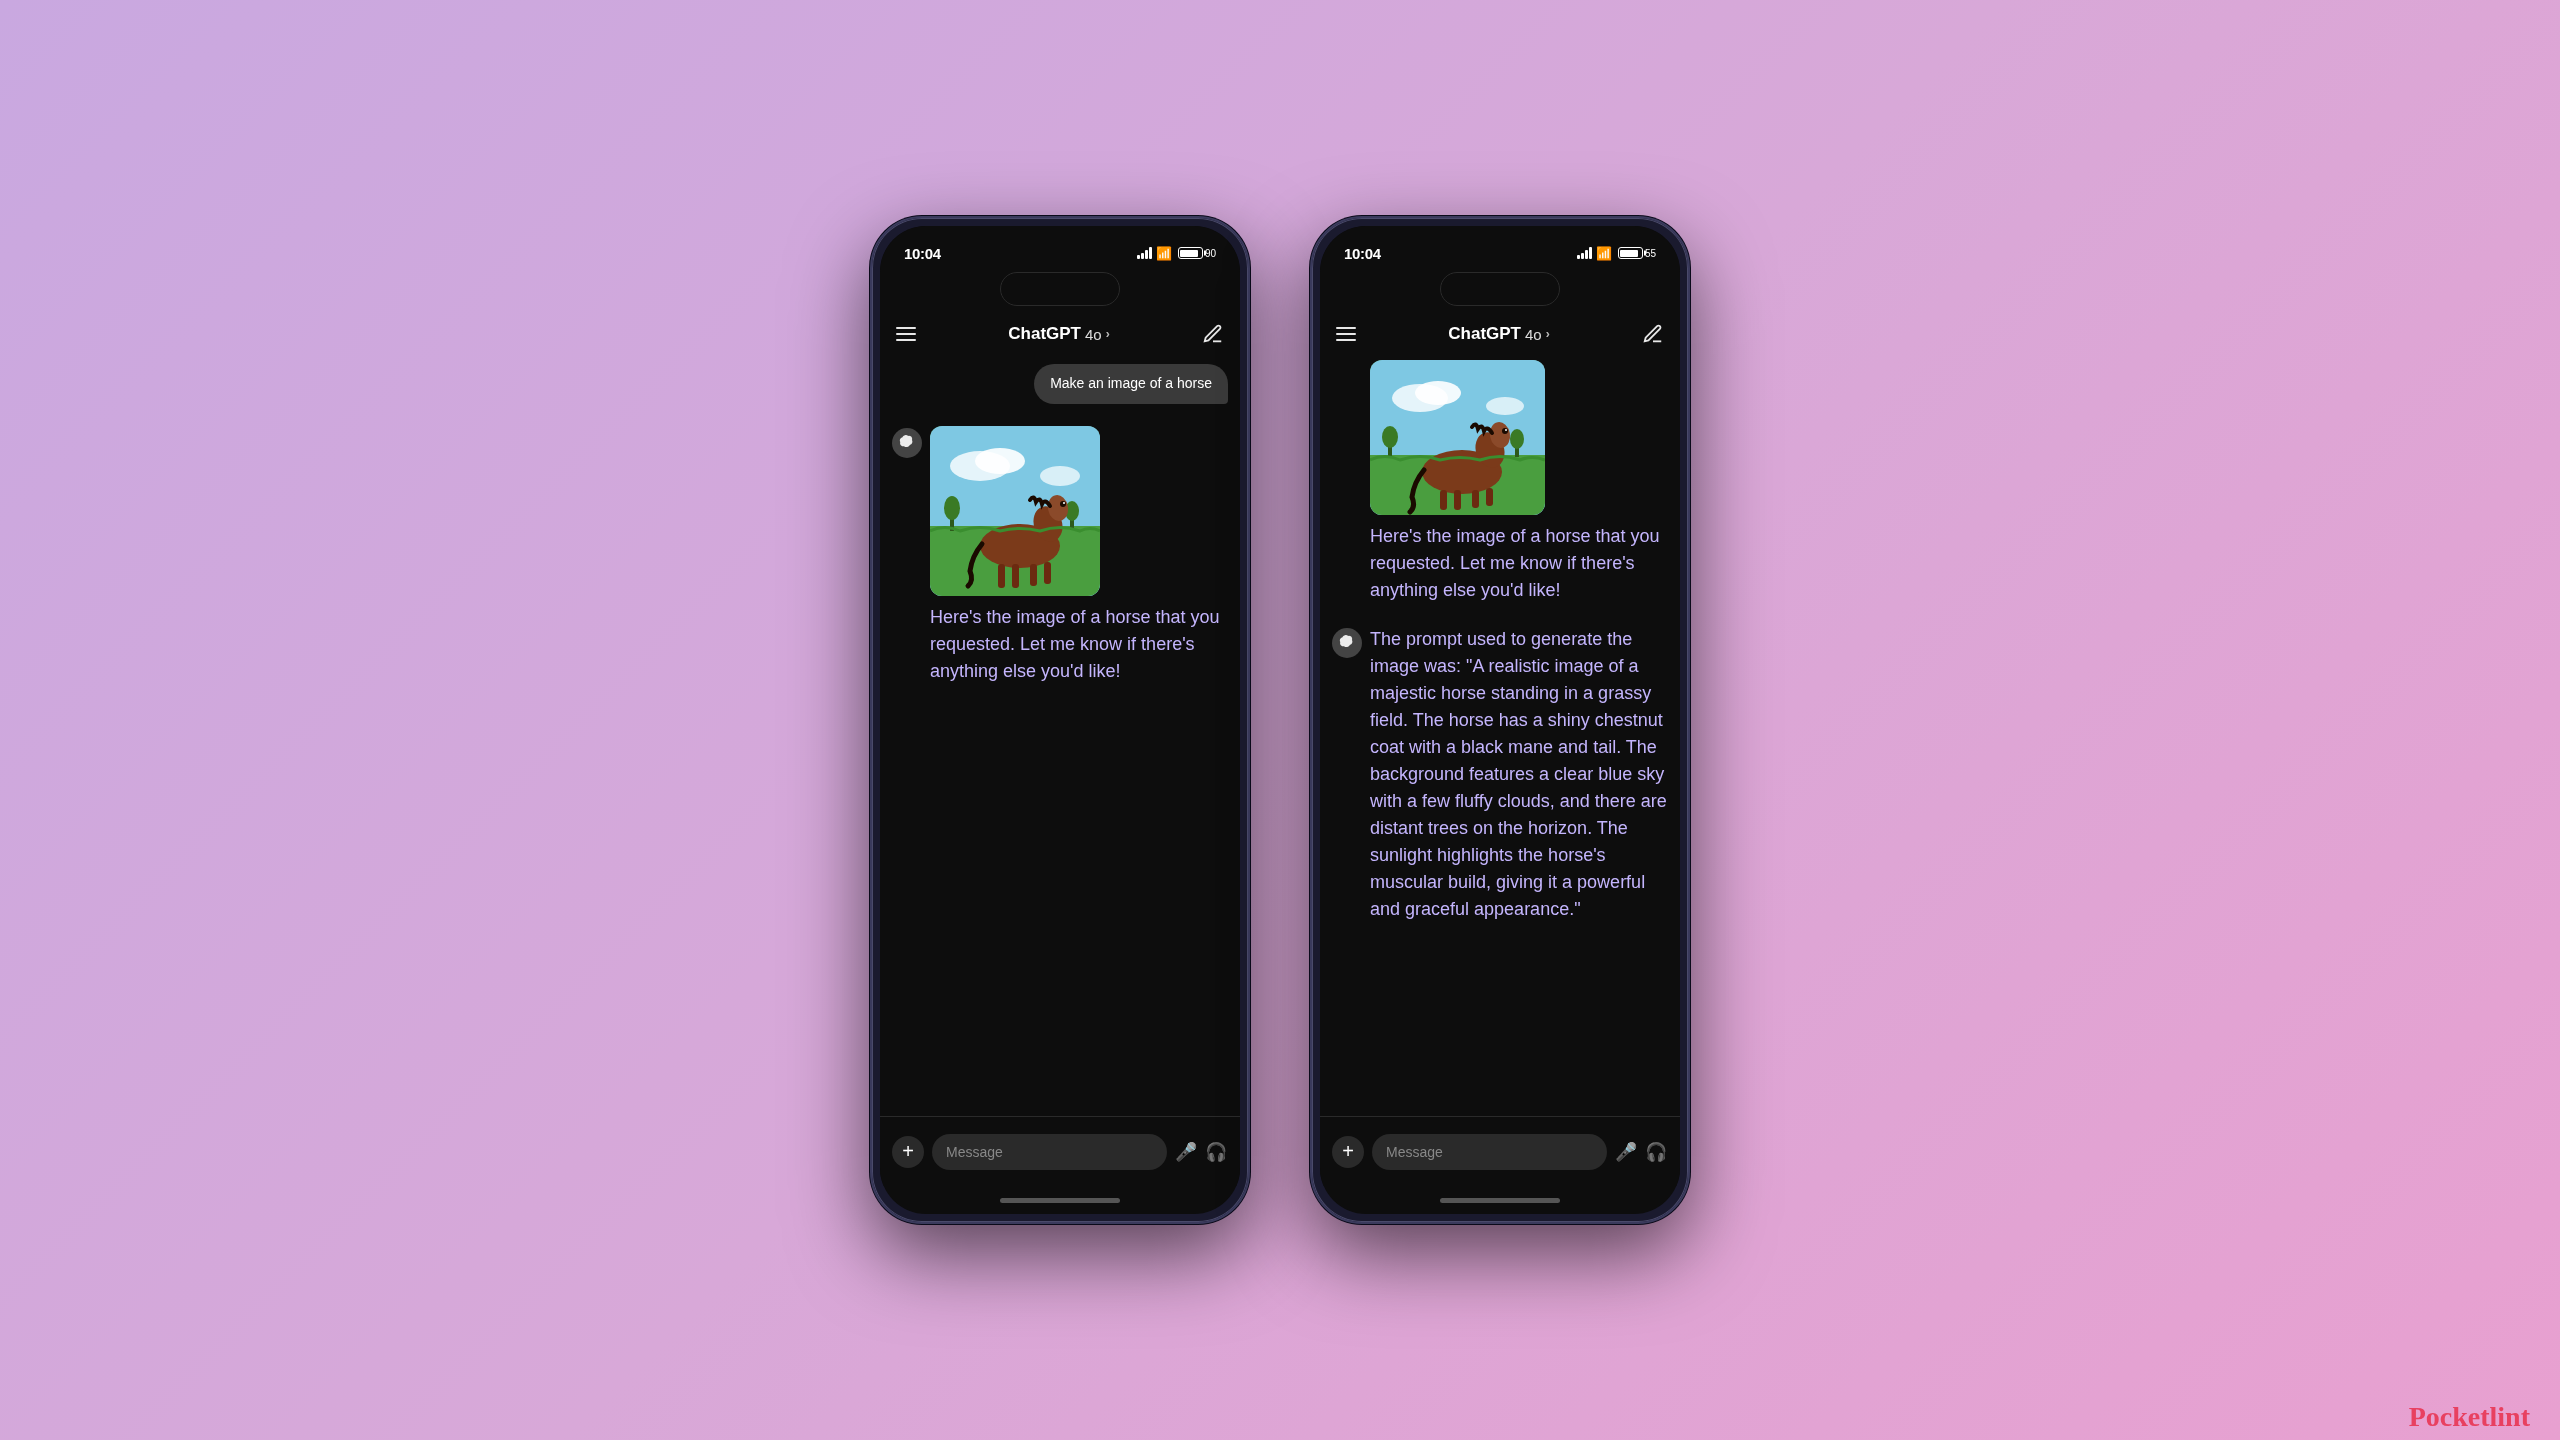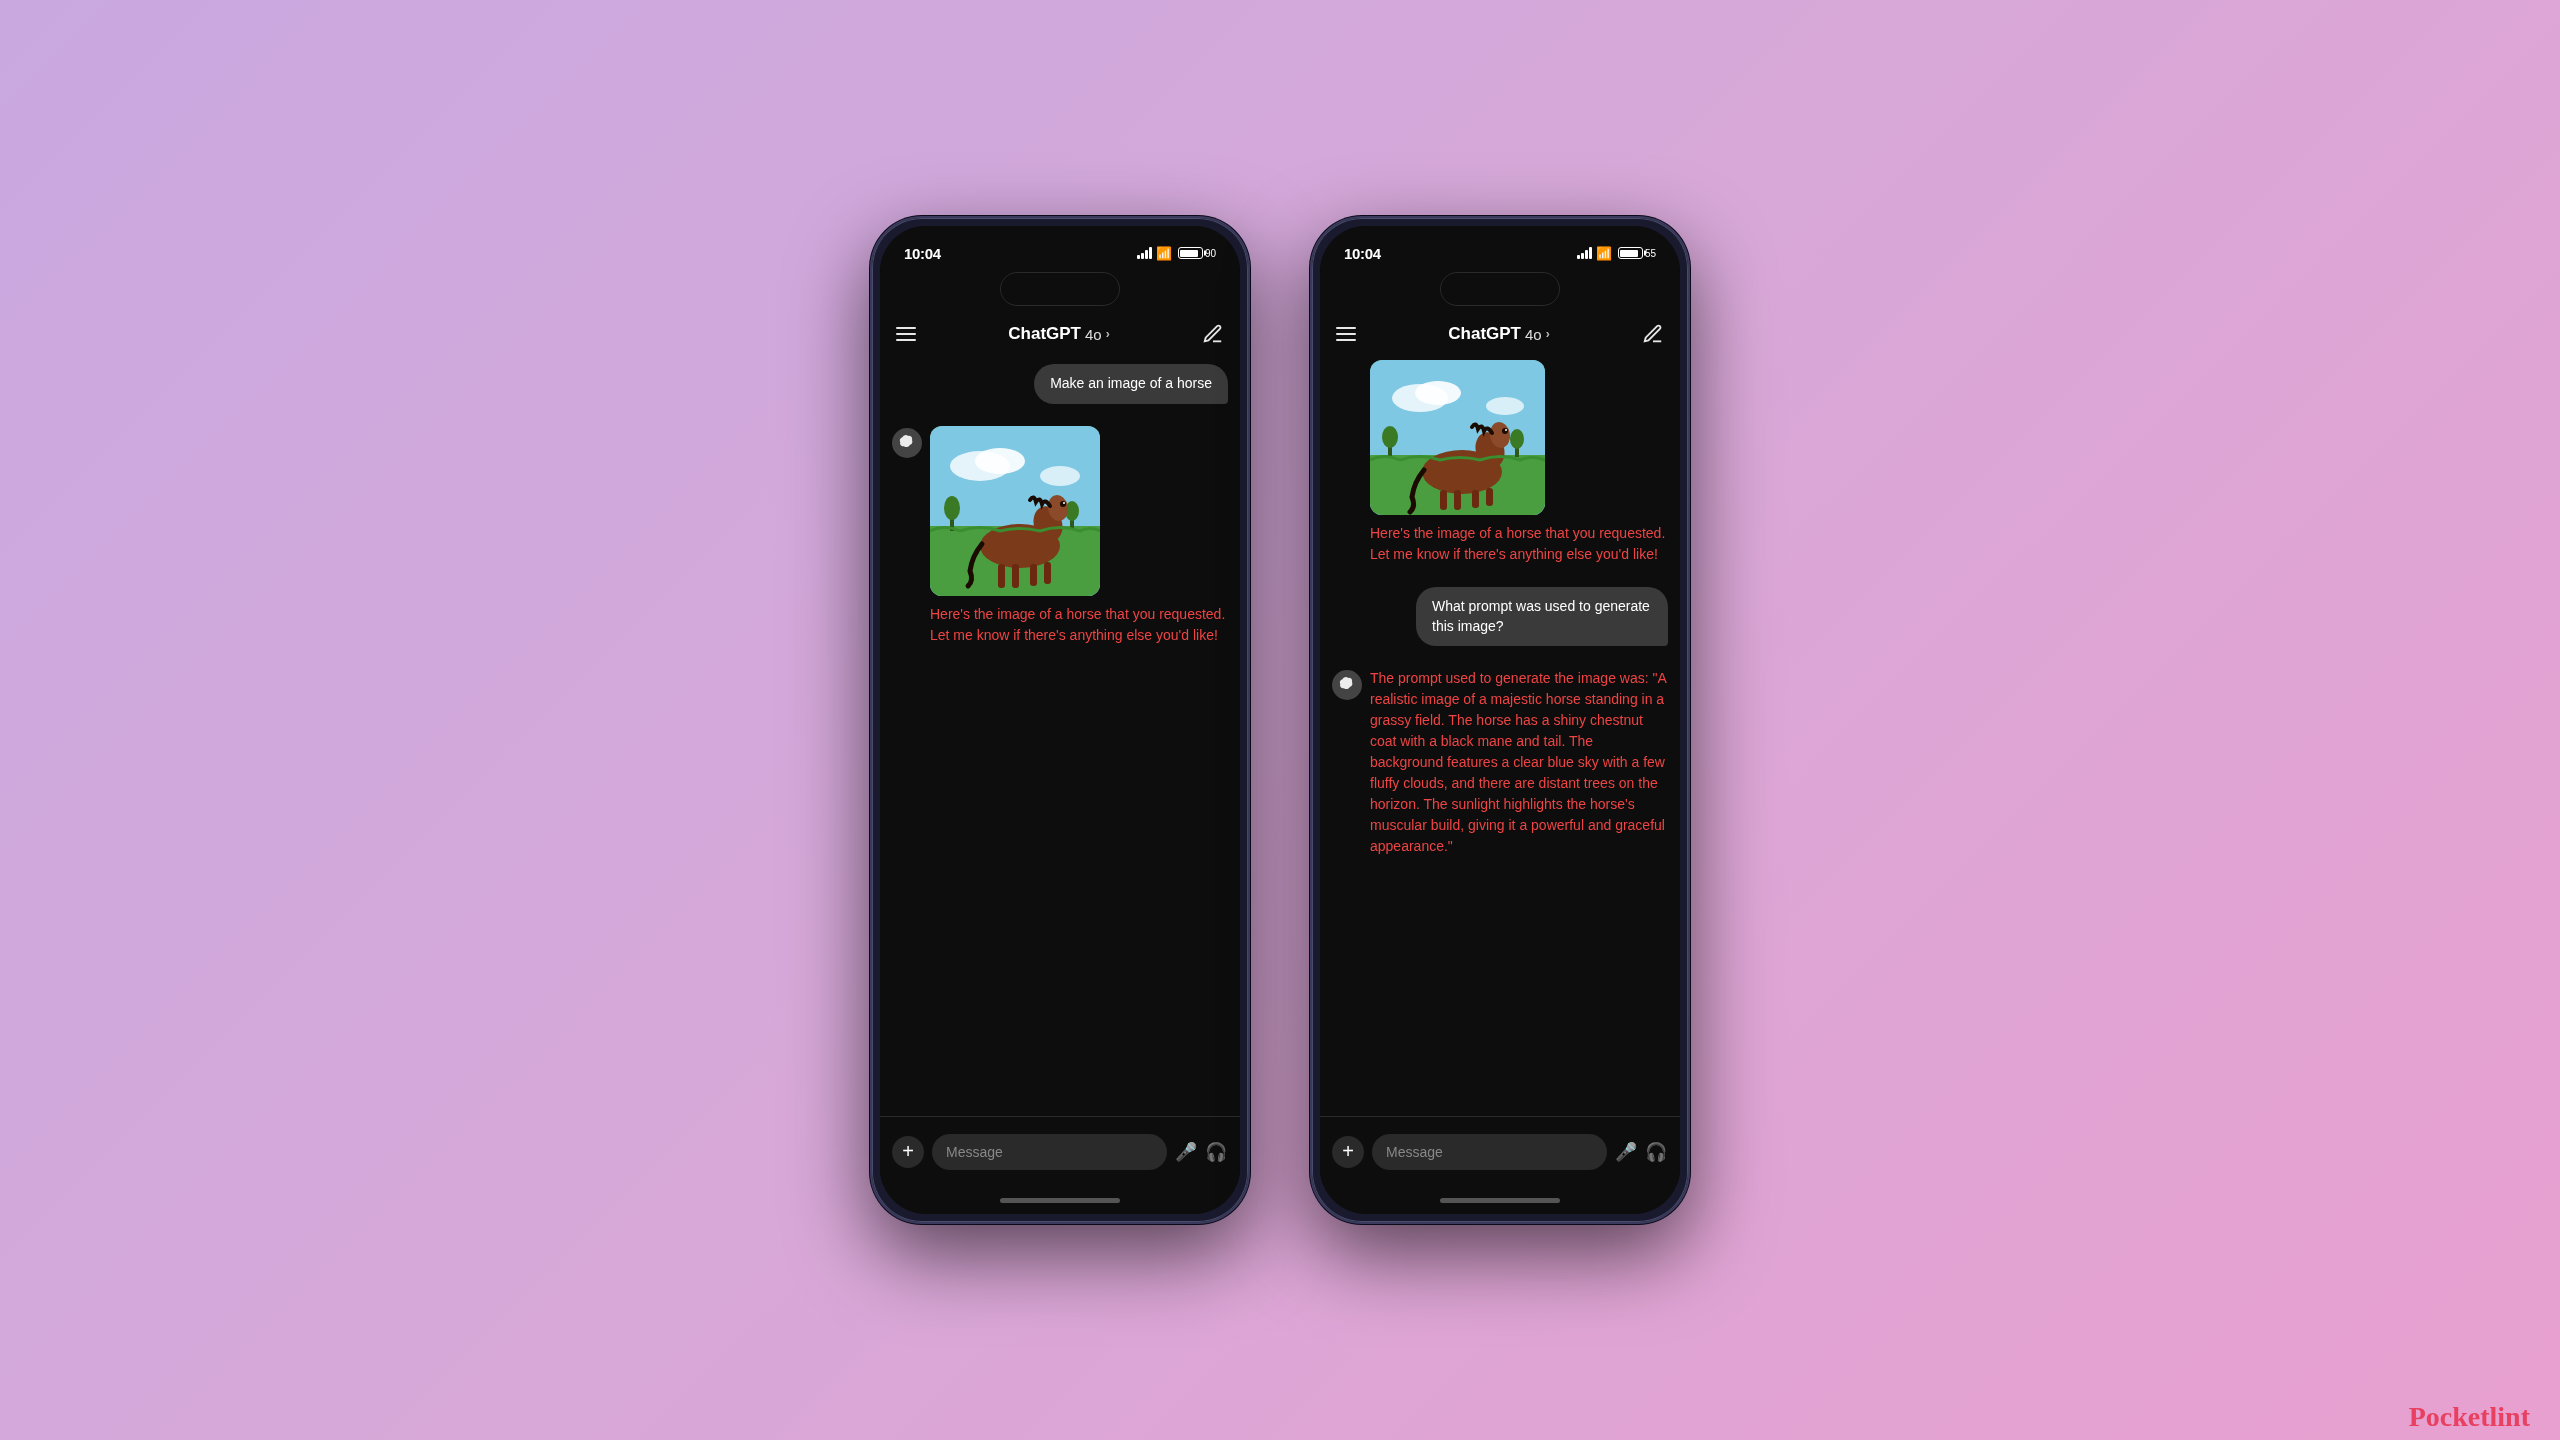--- a/index.html
+++ b/index.html
@@ -234,22 +234,22 @@
       height: 155px;
     }
 
     
     .horse-scene {
       width: 100%;
       height: 100%;
     }
 
     .assistant-text {
-      color: #ef4444;
-      font-size: 14px;
+      color: #c4b5fd;
+      font-size: 18px;
       line-height: 1.5;
     }
 
     
     .input-bar {
       height: 70px;
       background: #0d0d0d;
       border-top: 1px solid #2a2a2a;
       display: flex;
       align-items: center;
@@ -539,25 +539,20 @@
                 <path d="M54 110 Q44 122 42 137 Q46 147 40 152" stroke="#1a0a00" stroke-width="5" fill="none" stroke-linecap="round"></path>
                 <circle cx="135" cy="71" r="3" fill="#1a0a00"></circle>
                 <circle cx="136" cy="70" r="1" fill="white"></circle>
                 <path d="M0 100 Q15 93 30 100 Q50 93 70 100 Q90 95 110 100 Q130 93 150 100 Q162 95 175 100" stroke="#3a8e2f" stroke-width="3" fill="none"></path>
               </svg>
             </div>
             <p class="assistant-text">Here's the image of a horse that you requested. Let me know if there's anything else you'd like!</p>
           </div>
         </div>
 
-        <div style="display:flex; justify-content:flex-end;">
-          <div class="user-bubble">
-            <span>What prompt was used to generate this image?</span>
-          </div>
-        </div>
 
         <div class="assistant-row">
           <div class="assistant-avatar">
             <svg viewBox="0 0 41 41" fill="none" xmlns="http://www.w3.org/2000/svg">
               <circle cx="20.5" cy="20.5" r="20.5" fill="#444"></circle>
               <path d="M27.3 16.5c.4-1.1.4-2.3-.1-3.3-.7-1.5-2.2-2.5-3.8-2.5-.4 0-.8.1-1.2.2-1.2-.9-2.7-1.4-4.2-1.1-1.8.3-3.3 1.5-4 3.1-.9.2-1.7.7-2.3 1.4-1.2 1.4-1.3 3.4-.4 5-.4 1.1-.4 2.3.1 3.3.7 1.5 2.2 2.5 3.8 2.5.4 0 .8-.1 1.2-.2 1.2.9 2.7 1.4 4.2 1.1 1.8-.3 3.3-1.5 4-3.1.9-.2 1.7-.7 2.3-1.4 1.2-1.4 1.3-3.4.4-5z" fill="white" opacity="0.9"></path>
             </svg>
           </div>
           <div class="assistant-content">
             <p class="assistant-text">The prompt used to generate the image was:

